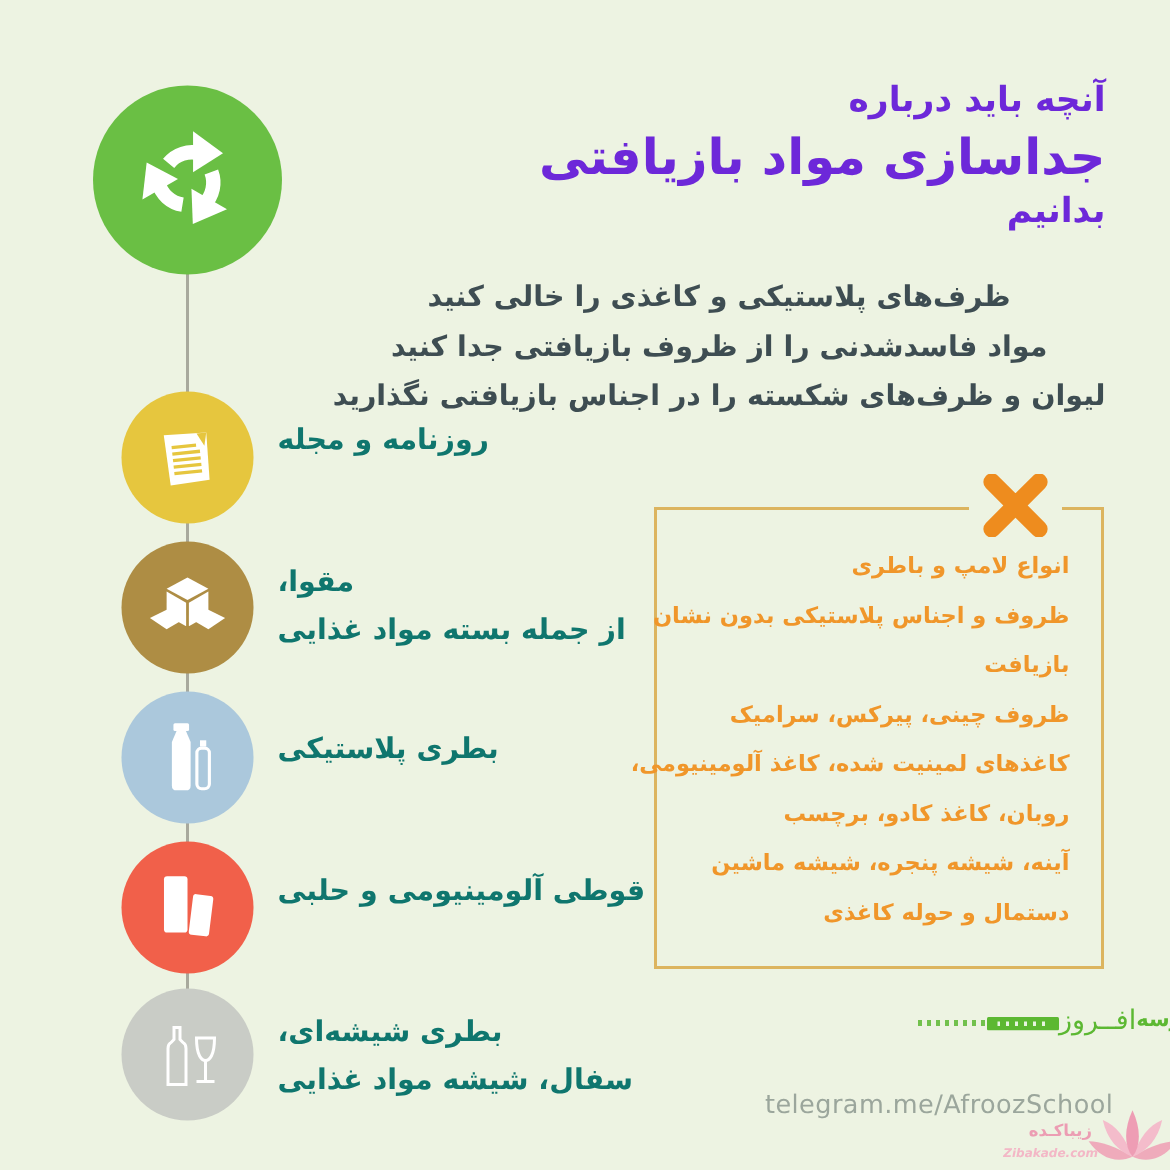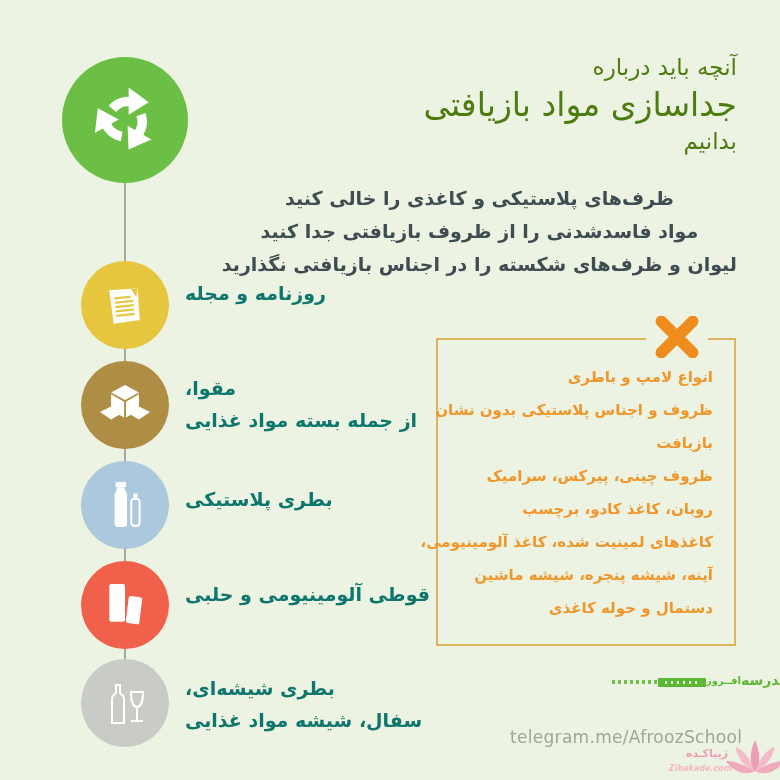--- a/index.html
+++ b/index.html
@@ -14,42 +14,42 @@
   .badge { position:absolute; border-radius:50%; display:flex; align-items:center; justify-content:center; }
   .badge-recycle { left:62px; top:57px; width:126px; height:126px; }
   .badge-sm { width:88px; height:88px; left:81px; }
   .b0{top:261px} .b1{top:361px} .b2{top:461px} .b3{top:561px} .b4{top:659px}
   .tl-label {
     position:absolute; left:185px; direction:rtl; text-align:left;
     font-weight:bold; font-size:19px; line-height:32px; color:#0f766e; white-space:nowrap;
   }
   .l0{top:277px} .l1{top:372px} .l2{top:483px} .l3{top:578px} .l4{top:672px}
   
-  .title { position:absolute; top:53px; right:43px; text-align:right; direction:rtl; color:#4d7c0f; font-weight:normal; }
+  .title { position:absolute; top:53px; right:43px; text-align:right; direction:rtl; color:#6d28d9; font-weight:bold; }
   .title .t1 { font-size:23px; line-height:29px; }
   .title .t2 { font-size:33px; line-height:45px; }
   .title .t3 { font-size:23px; line-height:29px; }
   .intro {
     position:absolute; top:182px; right:43px; direction:rtl; text-align:center;
     color:#3e4d52; font-weight:bold; font-size:19px; line-height:33px;
   }
   .nobox { position:absolute; left:436px; top:338px; width:300px; height:308px; border:2px solid #dcb45f; }
   .x-wrap {
     position:absolute; left:646px; top:312px; width:62px; height:50px;
     background:#edf3e2; display:flex; align-items:center; justify-content:center;
   }
   .nobox-lines {
     position:absolute; top:361px; right:67px; direction:rtl; text-align:right;
     color:#f0962a; font-weight:bold; font-size:15px; line-height:33px;
   }
   
   .logo { position:absolute; left:612px; top:671px; display:flex; gap:7px; align-items:flex-start; }
   .logo-textcol { display:flex; flex-direction:row; align-items:center; color:#5cb832; direction:rtl; }
   .logo-t1 { font-size:14px; font-weight:bold; line-height:15px; letter-spacing:2px; }
-  .logo-t2 { font-size:10px; font-weight:bold; line-height:19px; letter-spacing:1px; }
+  .logo-t2 { font-size:18px; font-weight:normal; line-height:19px; letter-spacing:1px; }
   .logo-band { width:48px; height:9px; background:#5cb832; margin-top:3px; border-radius:1px;
                background-image:repeating-linear-gradient(90deg, rgba(255,255,255,.85) 0 2px, transparent 2px 6px);
                background-size:34px 3px; background-position:center; background-repeat:no-repeat; background-color:#5cb832; }
   .logo-dashes { width:46px; height:4px; margin-top:3px;
                background:repeating-linear-gradient(90deg,#5cb832 0 3px, transparent 3px 6px); opacity:.85; }
   .telegram { position:absolute; top:727px; right:46px; width:224px; text-align:center;
               color:#9ba69c; font-size:17px; letter-spacing:.3px; }
   
   .watermark { position:absolute; right:0; bottom:0; width:130px; height:58px; }
   .wm-flower { position:absolute; right:-8px; bottom:-2px; }
@@ -171,22 +171,22 @@
   <div class="x-wrap">
     <svg viewBox="0 0 44 40" width="46" height="42">
       <path d="M7 5 L37 35 M37 5 L7 35" stroke="#ee8c1e" stroke-width="11" stroke-linecap="round" fill="none"></path>
     </svg>
   </div>
   <div class="nobox-lines">
     <div>انواع لامپ و باطری</div>
     <div>ظروف و اجناس پلاستیکی بدون نشان</div>
     <div>بازیافت</div>
     <div>ظروف چینی، پیرکس، سرامیک</div>
+    <div>کاغذهای لمینیت شده، کاغذ آلومینیومی،</div>
     <div>روبان، کاغذ کادو، برچسب</div>
-    <div>کاغذهای لمینیت شده، کاغذ آلومینیومی،</div>
     <div>آینه، شیشه پنجره، شیشه ماشین</div>
     <div>دستمال و حوله کاغذی</div>
   </div>
 
   <div class="logo">
     <div class="logo-textcol">
       <div class="logo-t1">مدرسه</div>
       <div class="logo-t2">افــروز</div>
       <div class="logo-band"></div>
       <div class="logo-dashes"></div>

